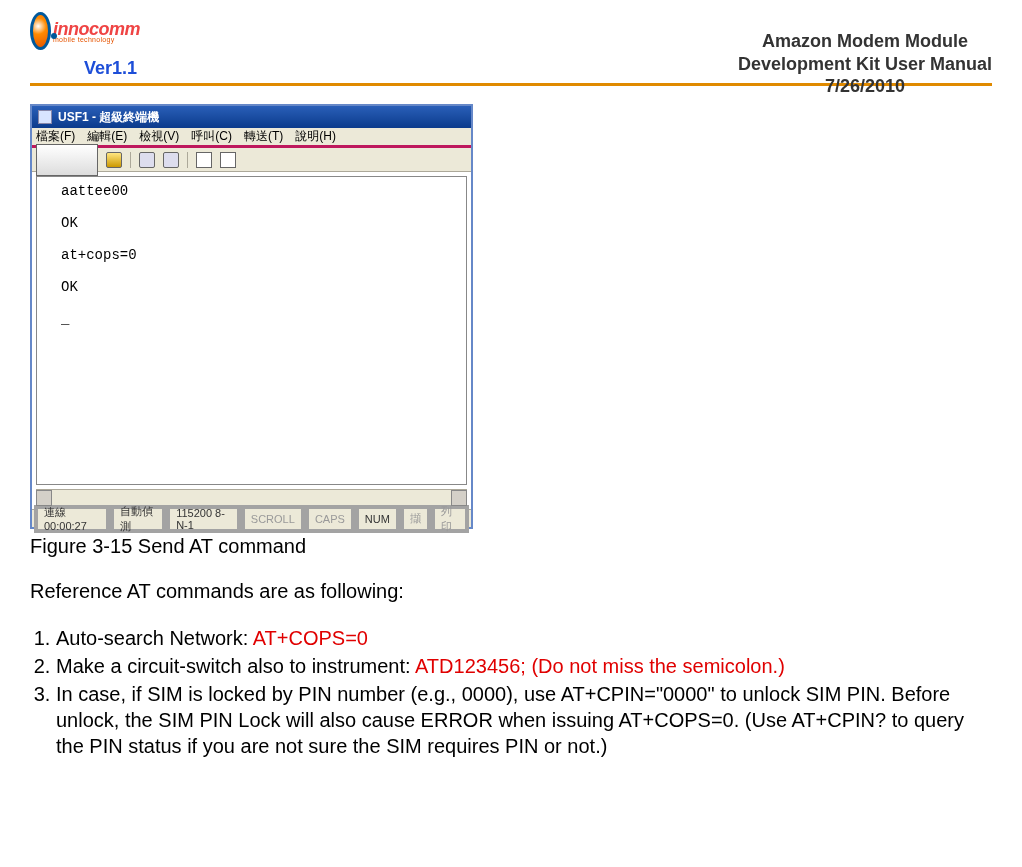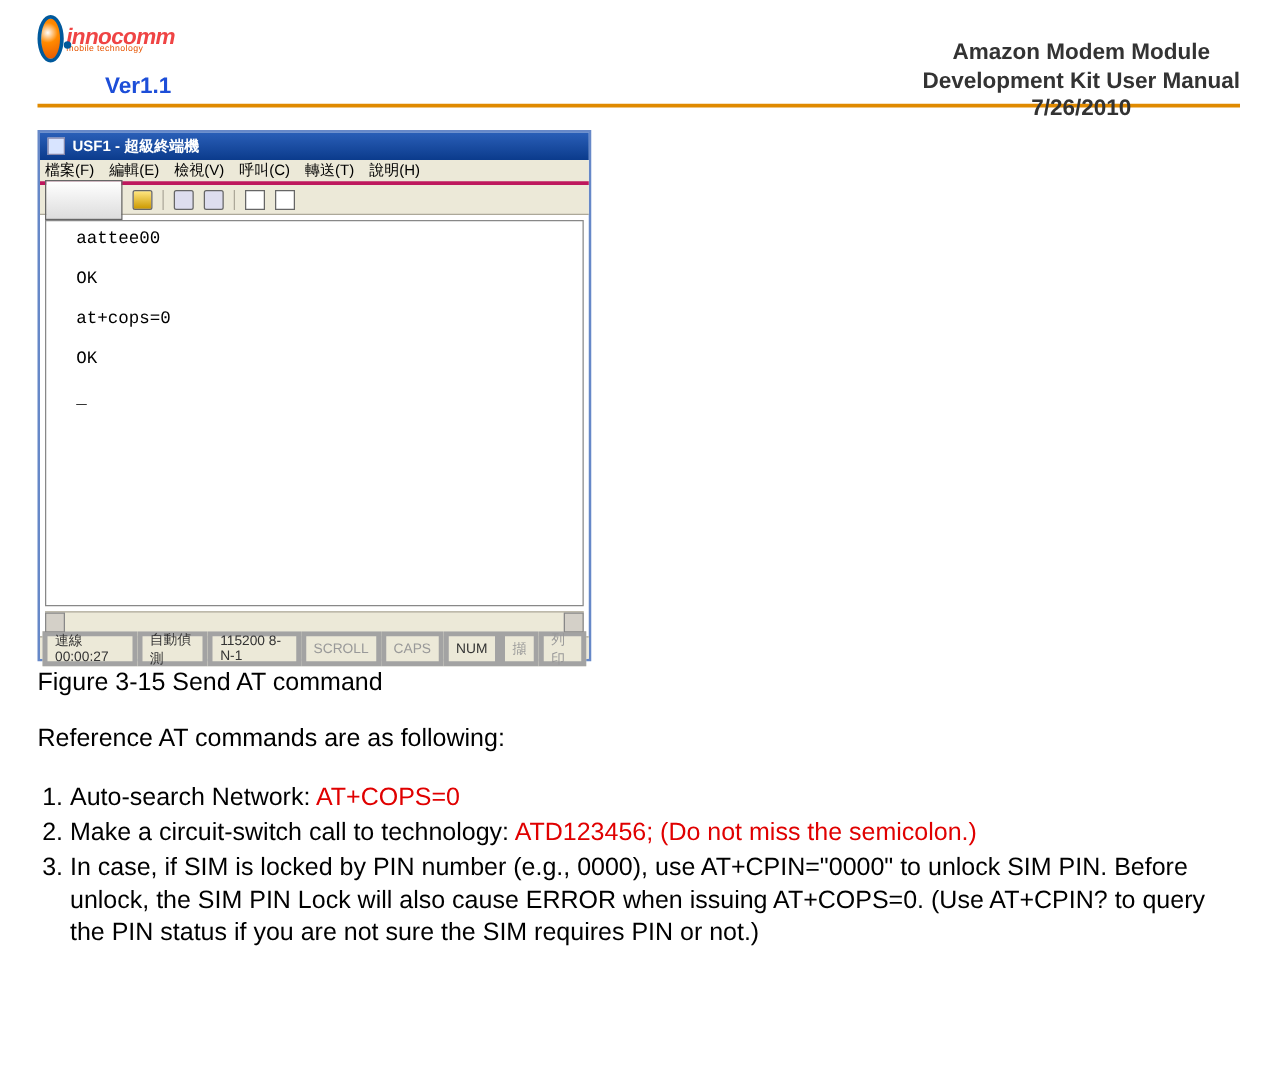--- a/index.html
+++ b/index.html
@@ -207,20 +207,20 @@
 
   <div class="caption">Figure 3-15 Send AT command</div>
 
   <p class="para">Reference AT commands are as following:</p>
 
   <ol class="atlist">
     <li>
       <span>Auto-search Network:  </span><span class="red">AT+COPS=0</span>
     </li>
     <li>
-      <span>Make a circuit-switch call to technology:  </span><span class="red">ATD123456;    (Do not miss the semicolon.)</span>
+      <span>Make a circuit-switch also to instrument:  </span><span class="red">ATD123456;    (Do not miss the semicolon.)</span>
     </li>
     <li>
       <span>In case, if SIM is locked by PIN number (e.g., 0000), use AT+CPIN="0000" to unlock SIM PIN. Before unlock, the SIM PIN Lock will also cause ERROR when issuing AT+COPS=0. (Use AT+CPIN? to query the PIN status if you are not sure the SIM requires PIN or not.)</span>
     </li>
   </ol>
 
 </div>
 
 </body></html>

